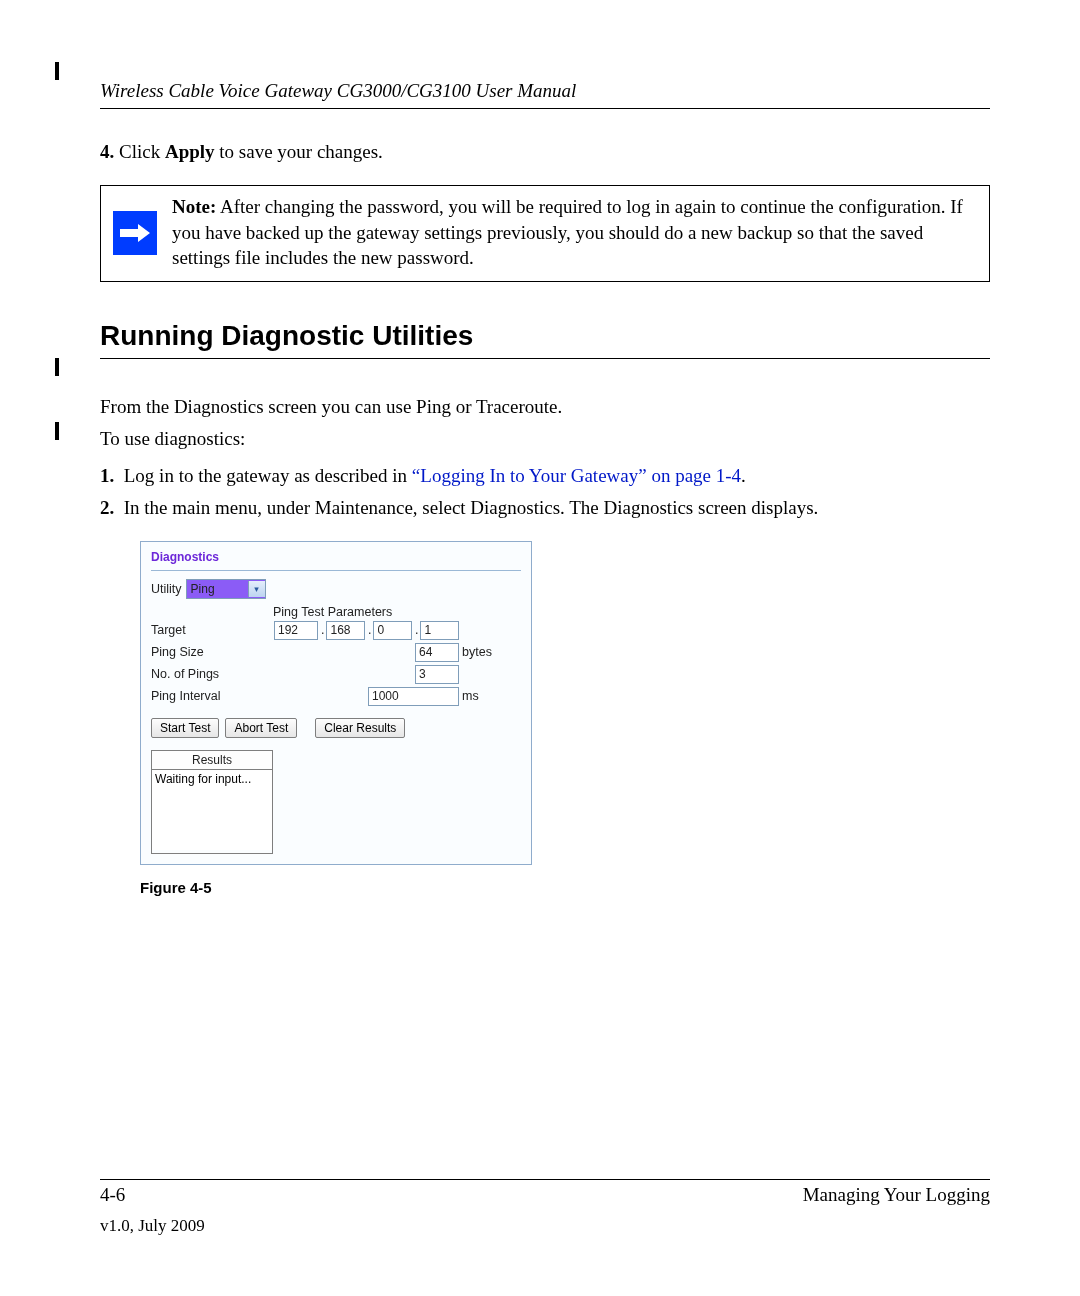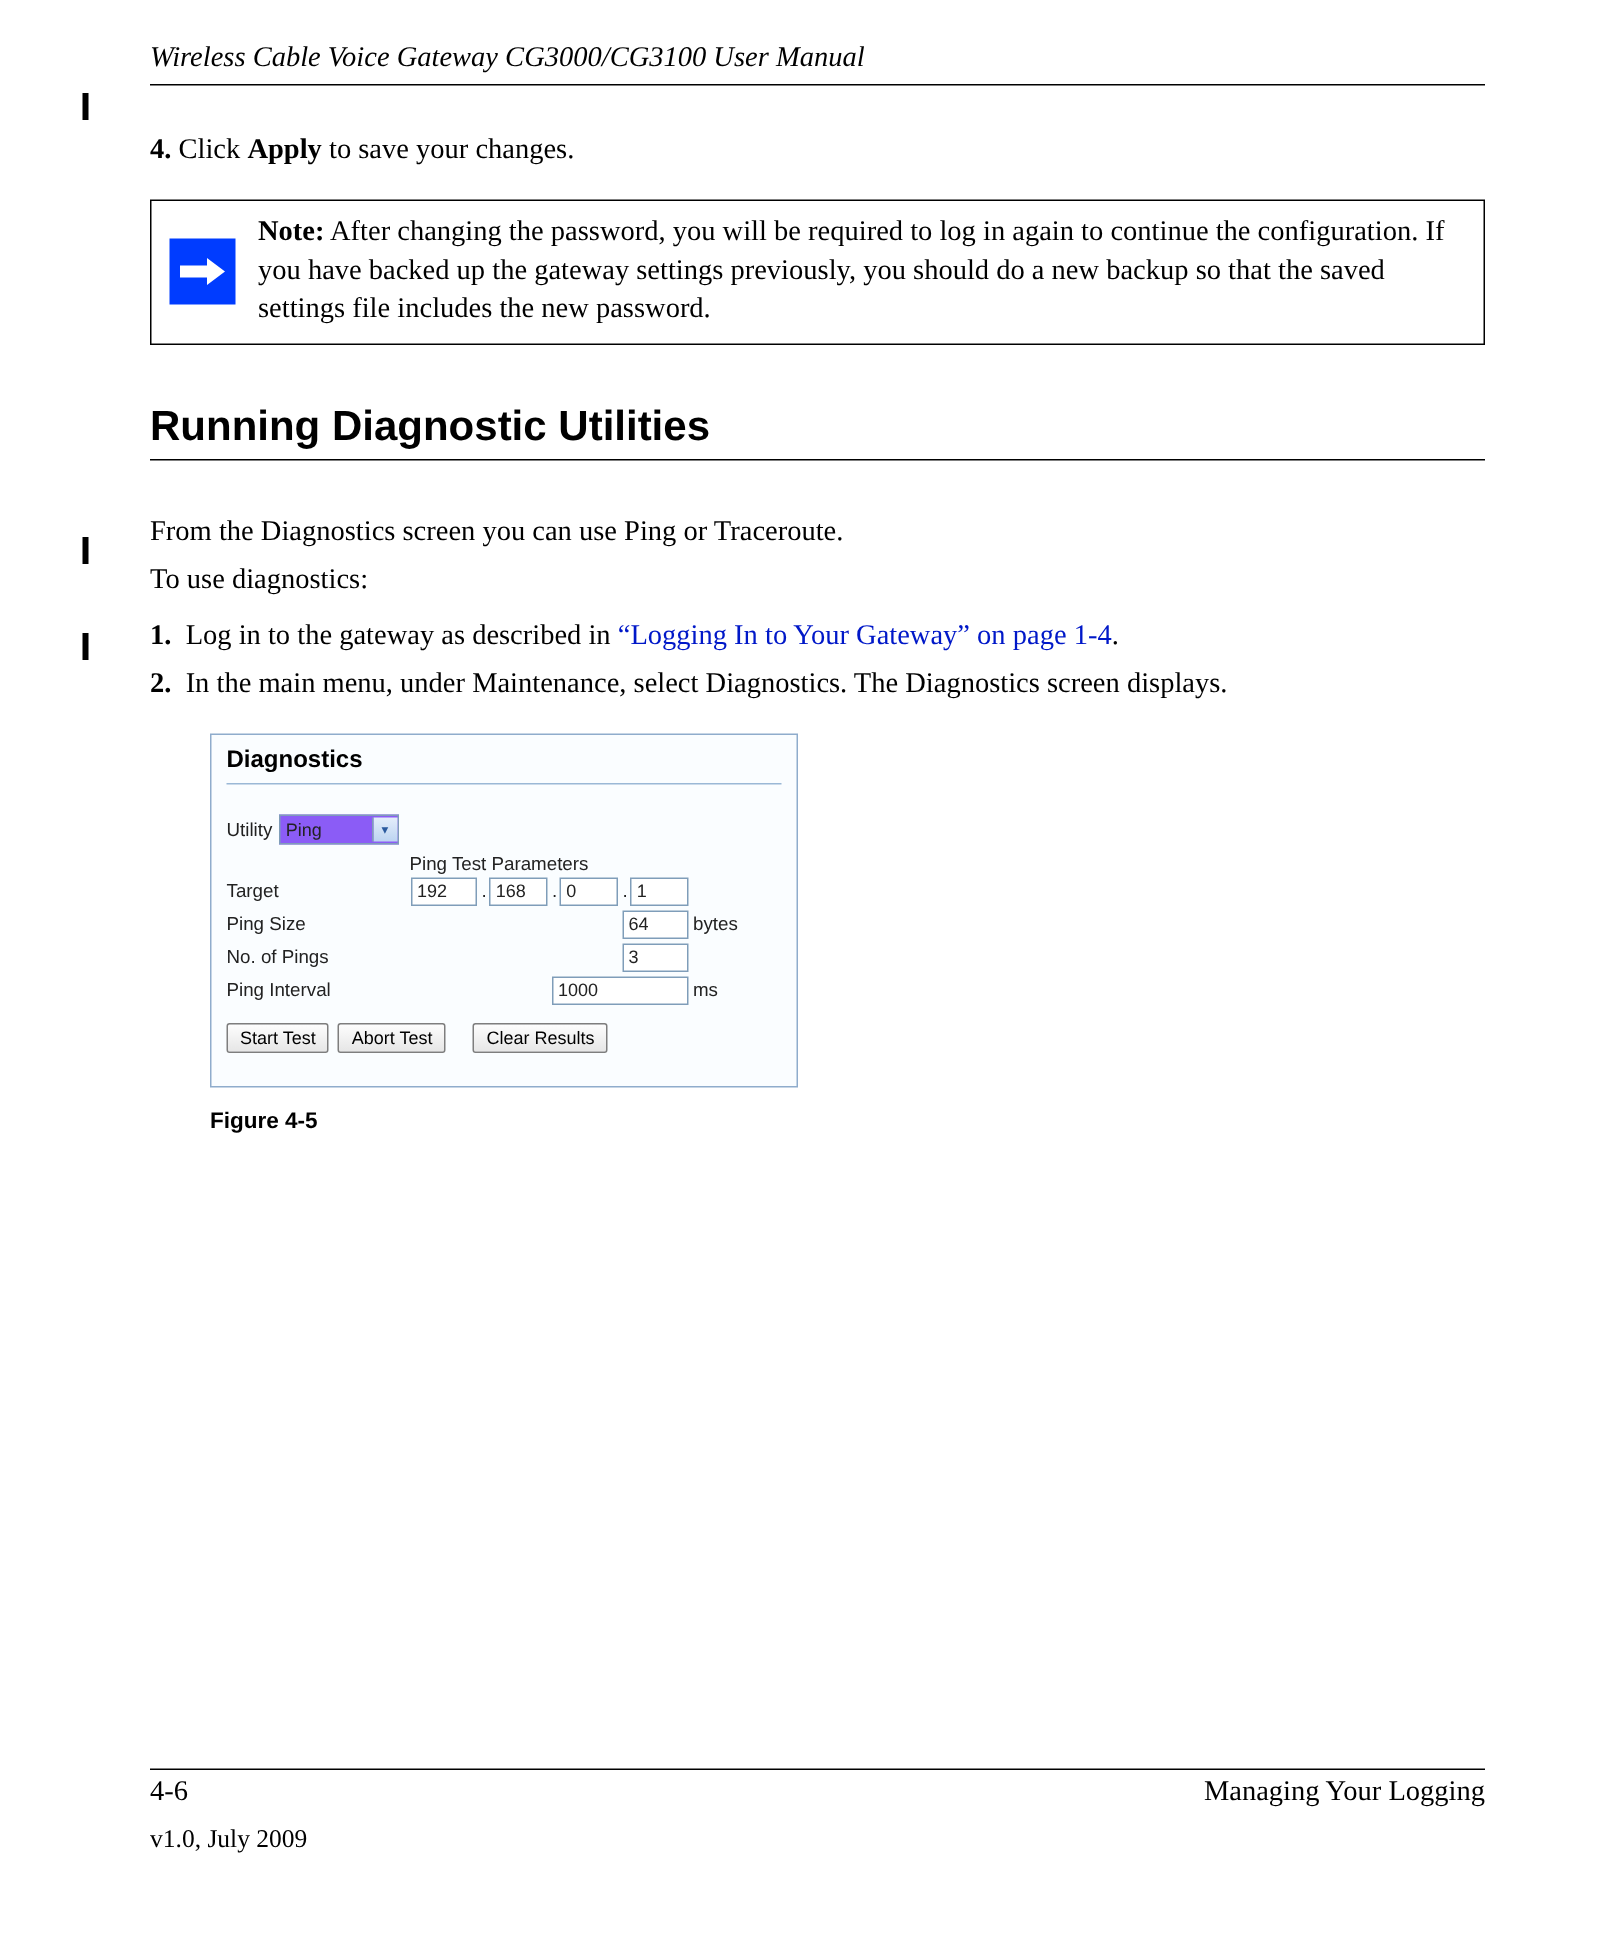--- a/index.html
+++ b/index.html
@@ -6,21 +6,21 @@
     margin: 0;
     padding: 0;
     background: #fff;
     font-family: "Times New Roman", Times, serif;
     color: #000;
     width: 1080px;
     height: 1296px;
     position: relative;
   }
   .page {
-    padding: 28px 90px 40px 100px;
+    padding: 80px 90px 40px 100px;
     position: relative;
     height: 100%;
     box-sizing: border-box;
   }
   .changebar {
     position: absolute;
     left: 55px;
     width: 4px;
     background: #000;
   }
@@ -99,26 +99,26 @@
   .diag-panel {
     border: 1px solid #8faccc;
     background: #fafdff;
     width: 370px;
     font-family: Arial, Helvetica, sans-serif;
     font-size: 12.5px;
     color: #222;
     padding: 8px 10px 10px 10px;
   }
   .diag-title {
-    color: #000000;
+    color: #6d28d9;
     font-weight: bold;
-    font-size: 16px;
+    font-size: 12px;
     border-bottom: 1px solid #9ab8d6;
     padding-bottom: 6px;
-    margin-bottom: 20px;
+    margin-bottom: 8px;
   }
   .util-row {
     display: flex;
     align-items: center;
     gap: 4px;
     margin-bottom: 6px;
   }
   .select-box {
     border: 1px solid #7f9db9;
     background: #8b5cf6;
@@ -319,20 +319,24 @@
         <div class="inp" style="grid-column:4 / span 2;">1000</div>
         <span class="lbl">ms</span>
       </div>
 
       <div class="btn-row">
         <button class="ui-btn">Start Test</button>
         <button class="ui-btn">Abort Test</button>
         <button class="ui-btn" style="margin-left:12px;">Clear Results</button>
       </div>
 
+      <div class="results-box">
+        <div class="results-title">Results</div>
+        <textarea class="results-body" readonly="" style="">Waiting for input...</textarea>
+      </div>
     </div>
 
     <div class="fig-caption">Figure 4-5</div>
   </div>
 
   <div class="footer">
     <div class="footer-line">
       <span>4-6</span>
       <span>Managing Your Logging</span>
     </div>

